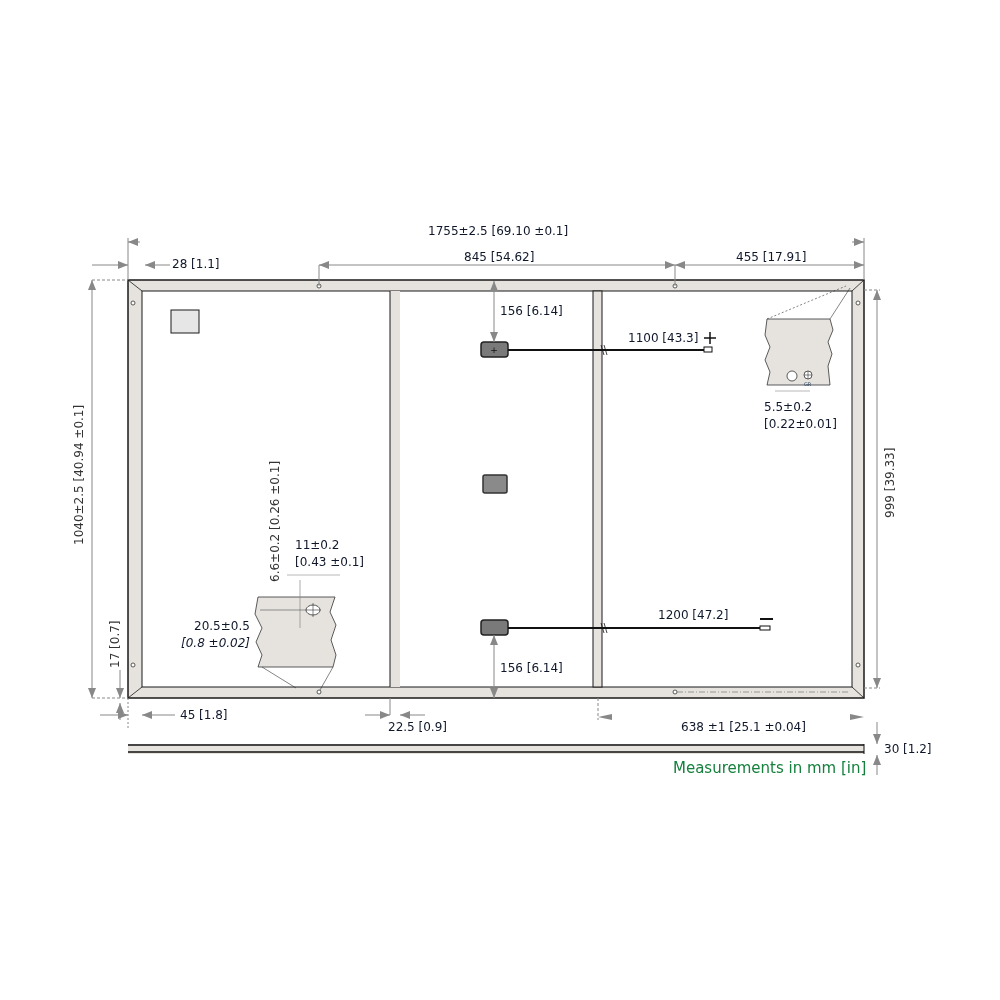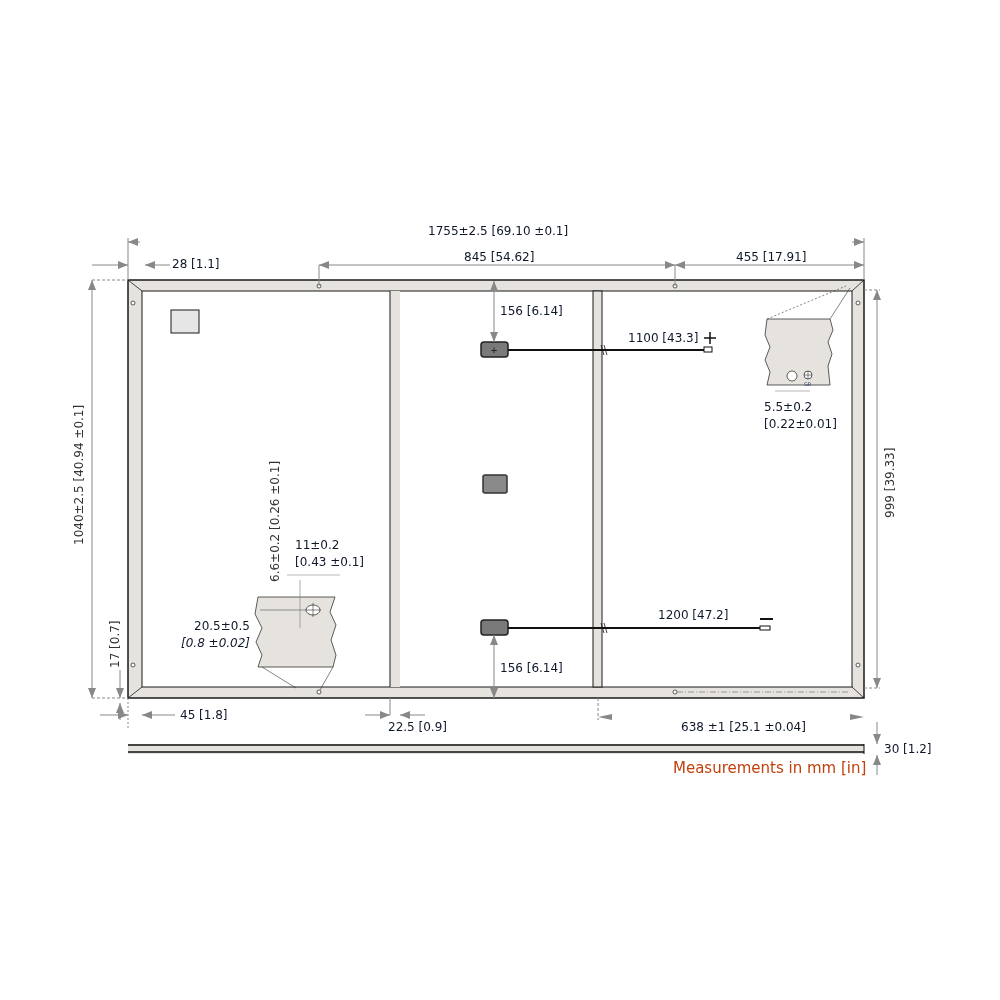--- a/index.html
+++ b/index.html
@@ -1,20 +1,20 @@
 <!DOCTYPE html>
 <html><head>
 <meta charset="utf-8">
 <style>
   html, body { margin: 0; padding: 0; background: #ffffff; }
   body { width: 1000px; height: 1000px; position: relative; overflow: hidden; font-family: "DejaVu Sans", sans-serif; }
   svg { position: absolute; left: 0; top: 0; }
   .label { position: absolute; white-space: nowrap; color: #0f172a; font-size: 12px; font-family: "DejaVu Sans", sans-serif; }
   .vlabel { position: absolute; white-space: nowrap; color: #333; font-size: 12px; transform-origin: left top; transform: rotate(-90deg); font-family: "DejaVu Sans", sans-serif; }
-  .caption { font-size: 15px; color: #c2410c; }
+  .caption { font-size: 15px; color: #15803d; }
 </style>
 </head>
 <body>
 
 <svg width="1000" height="1000" viewBox="0 0 1000 1000">
   <defs>
     <marker id="arr" markerWidth="10" markerHeight="8" refX="10" refY="4" orient="auto" markerUnits="userSpaceOnUse">
       <path d="M0,0 L10,4 L0,8 Z" fill="#888"></path>
     </marker>
     <marker id="arrS" markerWidth="10" markerHeight="8" refX="0" refY="4" orient="auto" markerUnits="userSpaceOnUse">

